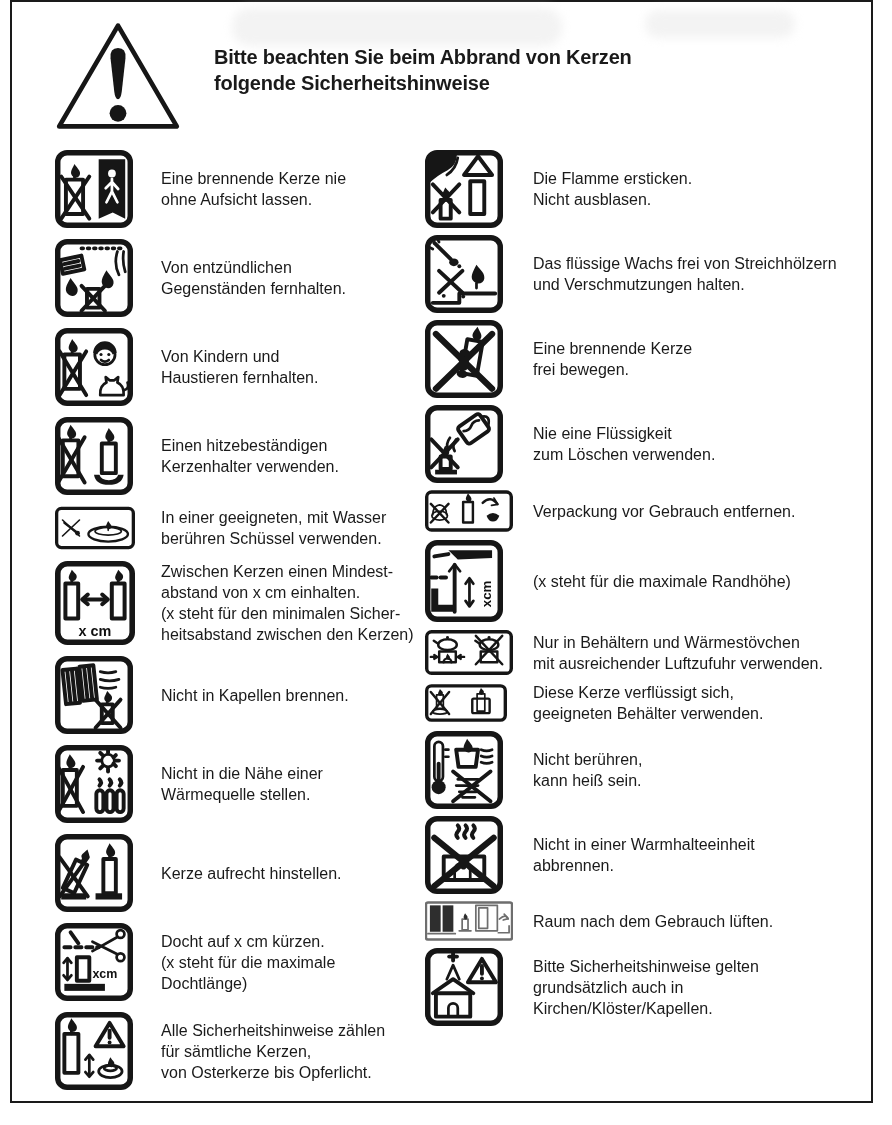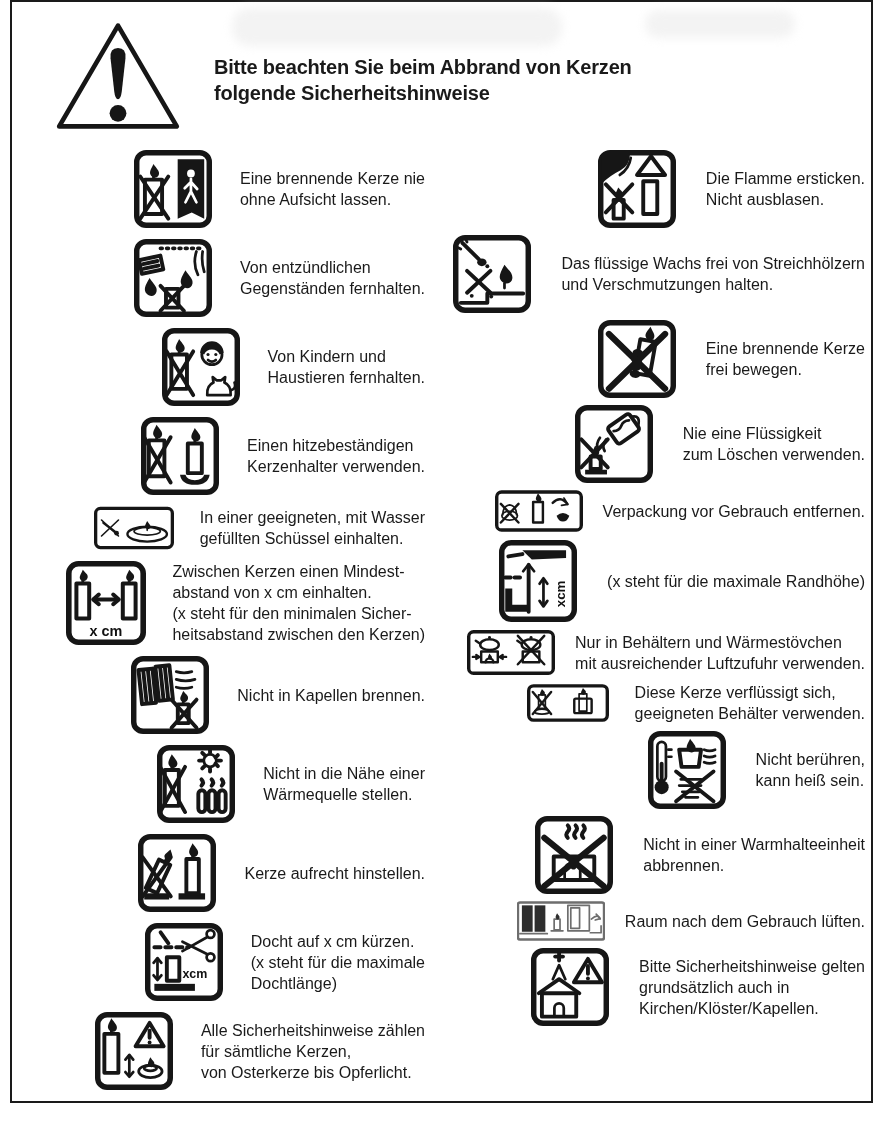--- a/index.html
+++ b/index.html
@@ -8,25 +8,25 @@
     font-family:"Liberation Sans", sans-serif;color:#1a1a1a;overflow:hidden;
   }
   .frame{position:absolute;left:10px;top:0;width:863px;height:1103px;
     border:2px solid #1a1a1a;box-sizing:border-box;}
   .ghost{position:absolute;background:#f3f3f3;border-radius:18px;filter:blur(5px);}
   .g1{left:232px;top:8px;width:330px;height:38px;}
   .g2{left:645px;top:10px;width:150px;height:28px;}
 
   .header{position:absolute;left:52px;top:20px;display:flex;align-items:flex-start;}
   .warn-tri{width:132px;height:112px;}
-  .title{margin:34px 0 0 30px;font-weight:bold;font-size:20px;line-height:1.32;letter-spacing:-0.2px;}
+  .title{margin:24px 0 0 30px;font-weight:bold;font-size:20px;line-height:1.32;letter-spacing:-0.2px;}
   .title span{display:block;}
 
   .cols{position:absolute;top:150px;left:55px;width:810px;display:flex;}
-  .col{display:flex;flex-direction:column;align-items:flex-end;}
+  .col{display:flex;flex-direction:column;}
   .col.cl{width:370px;}
   .col.cr{width:440px;}
   .item{display:flex;align-items:center;}
   .cl .item{margin-bottom:11px;}
   .cr .item{margin-bottom:7px;}
   .ic{flex:0 0 auto;display:flex;align-items:center;}
   .cl .ic{width:84px;}
   .cr .ic{width:92px;}
   .txt{font-size:16px;line-height:21px;margin-left:22px;}
   .cr .txt{margin-left:16px;}
@@ -167,21 +167,21 @@
           <line x1="16" y1="28" x2="52" y2="62" class="thin"></line>
             <line x1="52" y1="28" x2="16" y2="62" class="thin"></line>
           <ellipse cx="113" cy="58" rx="42" ry="16"></ellipse>
           <ellipse cx="113" cy="52" rx="28" ry="8" class="thin"></ellipse>
           <line x1="113" y1="44" x2="113" y2="50" class="thin"></line>
           <path class="f" d="M113 30 c-4 8 -6 11 -3 15 c3 4 9 3 10 -2 c1 -4 -3 -7 -7 -13 z"></path>
         </svg>
       </span>
       <div class="txt">
         <span>In einer geeigneten, mit Wasser</span>
-        <span>gefüllten Schüssel einhalten.</span>
+        <span>berühren Schüssel verwenden.</span>
       </div>
     </div>
 
     <div class="item">
       <span class="ic">
         <svg class="pic" width="80" height="84" viewBox="0 0 100 105">
           <rect class="fr" x="3.5" y="3.5" width="93" height="98" rx="12"></rect>
           <rect x="13" y="28" width="16" height="44" stroke-width="4.5"></rect>
           <line x1="21" y1="21" x2="21" y2="28" class="thin"></line>
           <path class="f" d="M21 11 c-3 7 -5 9 -3 12 c3 4 8 2 9 -2 c1 -4 -2 -5 -6 -10 z"></path>

